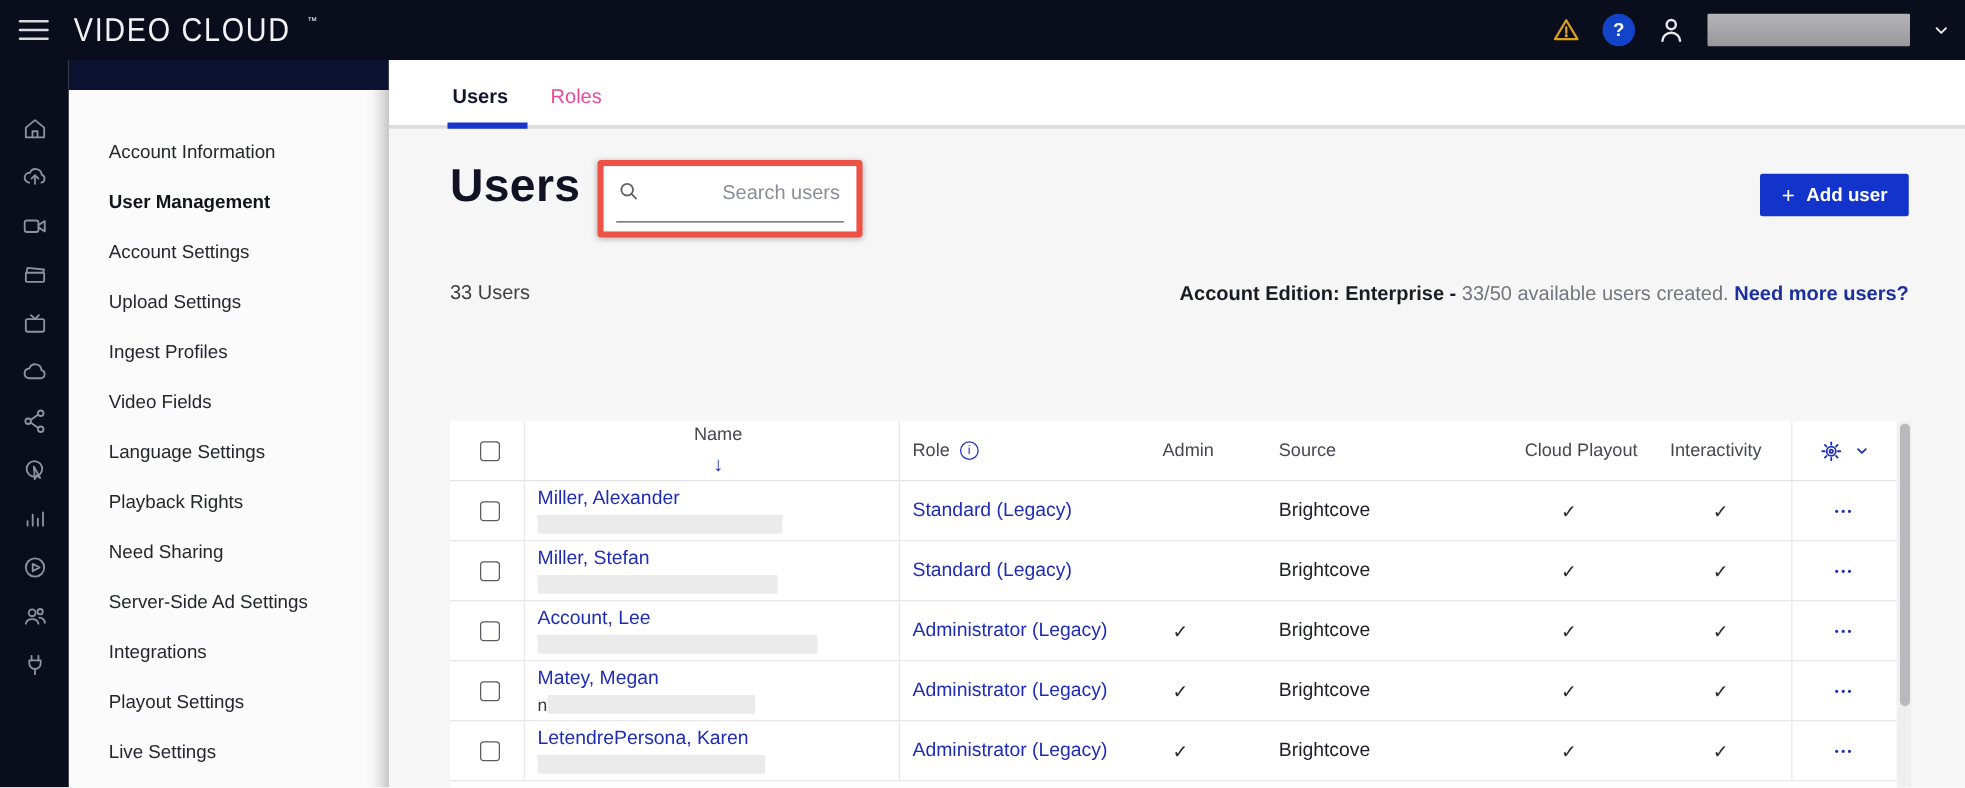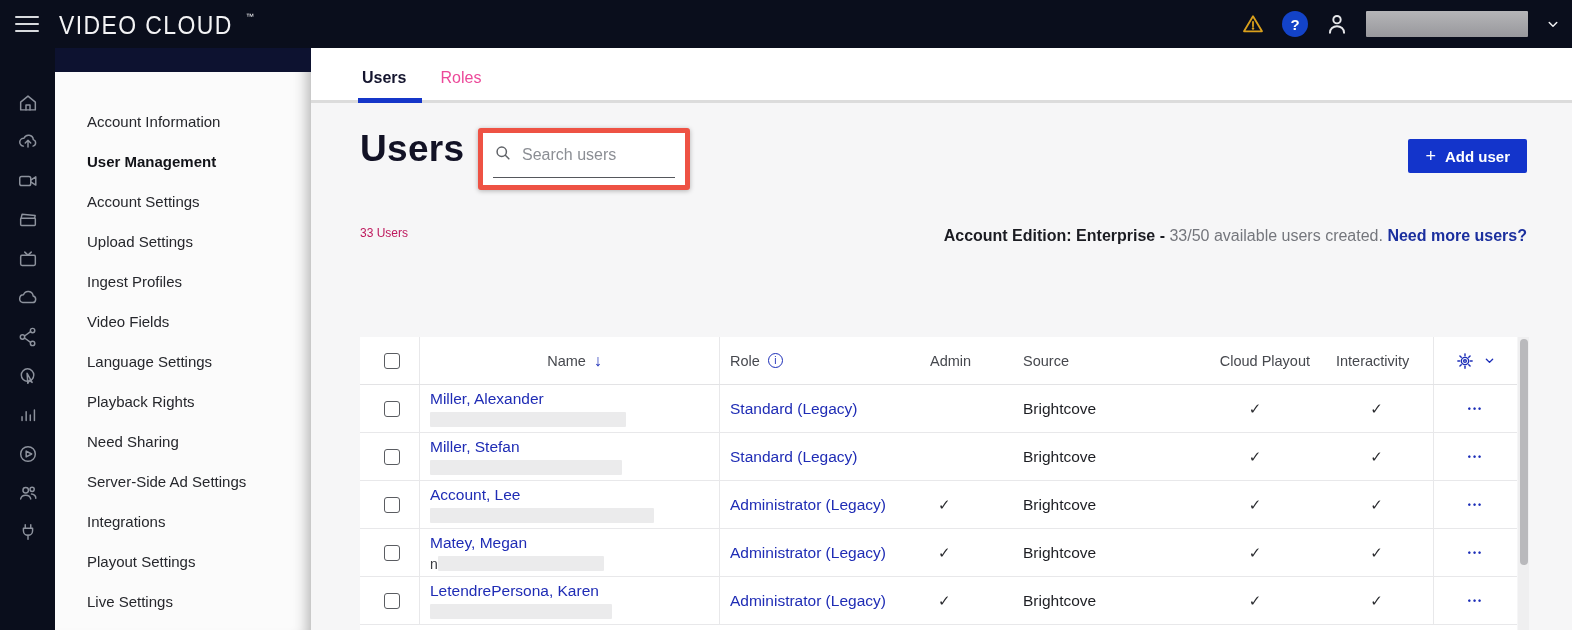--- a/index.html
+++ b/index.html
@@ -42,24 +42,24 @@
 
   .content { position:absolute; left:311px; top:106px; width:1261px; height:524px; background:#f6f6f7; }
 
   .page-title { position:absolute; left:49px; top:22px; font-size:37px; font-weight:700; color:#121225; letter-spacing:.3px; }
 
   .search-annotation { position:absolute; left:167px; top:22px; border:5px solid #ee5244; border-radius:3px;
                        box-shadow:0 1px 5px rgba(0,0,0,.28); background:#fff; }
   .search-box { width:202px; height:52px; background:#fff; padding:0 10px; }
   .search-inner { height:45px; border-bottom:1px solid #55575c; display:flex; align-items:center; gap:9px; }
   .search-inner input { border:none; outline:none; width:150px; font-size:16px; color:#3a3b40; background:transparent;
-                        font-family:"Liberation Sans", sans-serif; }
+                        font-family:"Liberation Sans", sans-serif;text-align:right; }
   .search-inner input::placeholder { color:#8b8e94; }
 
-  .user-count { position:absolute; left:49px; top:120px; font-size:12px; color:#be185d; }
+  .user-count { position:absolute; left:49px; top:120px; font-size:16px; color:#404040; }
 
   .edition-line { position:absolute; right:45px; top:121px; font-size:16px; color:#74767c; white-space:nowrap; }
   .edition-bold { font-weight:700; color:#1b1c22; }
   .edition-link { font-weight:700; color:#1b2f9e; cursor:pointer; }
 
   .add-user-btn { position:absolute; right:45px; top:33px; height:34px; padding:0 17px; background:#1334cb; color:#fff;
                   border:none; border-radius:2px; font-size:15px; display:flex; align-items:center; gap:9px; cursor:pointer;
                   font-family:"Liberation Sans", sans-serif; }
   .add-plus { font-size:18px; font-weight:400; }
   .add-label { font-weight:700; }
@@ -74,21 +74,21 @@
   .c-check  { width:60px; border-right:1px solid #e8e8ea; padding-left:24px; }
   .c-name   { width:300px; border-right:1px solid #e8e8ea; padding-left:10px; flex-direction:column; align-items:flex-start; justify-content:center; }
   .c-role   { width:200px; padding-left:10px; }
   .c-admin  { width:95px;  padding-left:10px; }
   .c-source { width:175px; padding-left:8px; }
   .c-cp     { width:130px; justify-content:center; }
   .c-int    { width:113px; justify-content:center; }
   .c-actions{ width:84px;  border-left:1px solid #e8e8ea; justify-content:center; gap:7px; }
 
   .t-head .c { font-size:14.5px; color:#46484e; }
-  .t-head .c-name { flex-direction:row; align-items:center; gap:8px; }
+  .t-head .c-name { flex-direction:column; align-items:center; gap:8px; }
   .t-head .c-cp { justify-content:flex-end; padding-right:10px; }
   .t-head .c-int { justify-content:flex-start; padding-left:16px; }
   .sort { color:#1c2eb8; font-size:16px; cursor:pointer; }
   .info { width:15px; height:15px; border:1.4px solid #1c2eb8; border-radius:50%; color:#1c2eb8; font-size:10px;
           display:inline-flex; align-items:center; justify-content:center; font-style:normal; cursor:pointer; }
 
   .checkbox { width:16px; height:16px; border:1.6px solid #5a5c61; border-radius:3px; background:#fff; cursor:pointer; display:inline-block; }
 
   .name-link, .role-link { color:#1f2cb5; font-size:15.5px; text-decoration:none; cursor:pointer; }
   .email-line { display:flex; align-items:center; margin-top:4px; }

